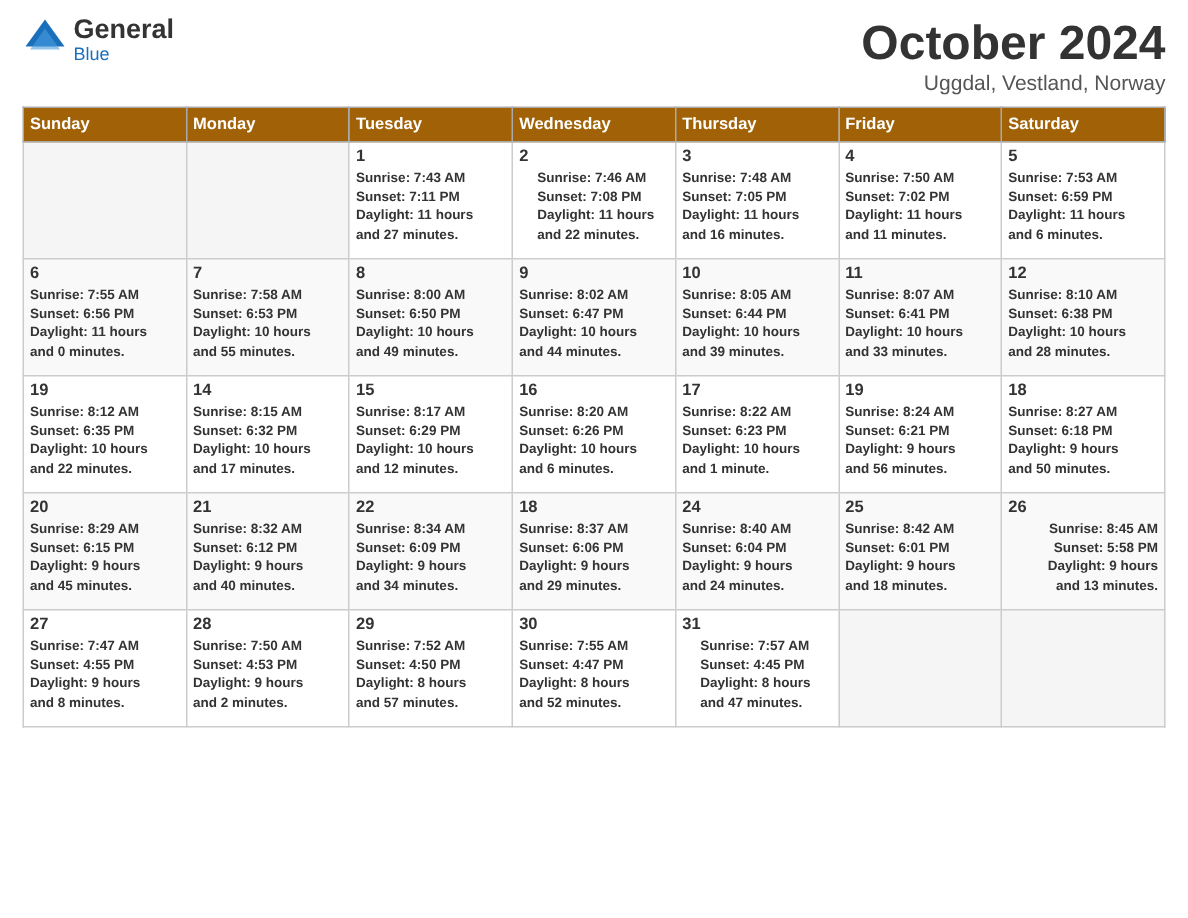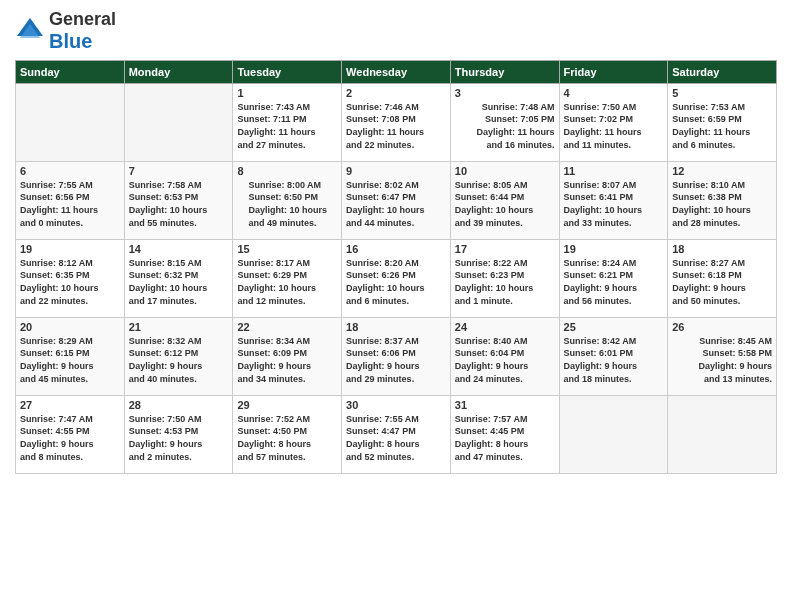--- a/index.html
+++ b/index.html
@@ -29,22 +29,22 @@
       display: flex;
       flex-direction: column;
       line-height: 1.1;
     }
     .logo-general {
       font-size: 18px;
       font-weight: bold;
       color: #333;
     }
     .logo-blue {
-      font-size: 20px;
-      font-weight: bold;
+      font-size: 12px;
+      font-weight: normal;
       color: #1a6fbb;
     }
     .logo-icon {
       width: 30px;
       height: 30px;
       margin-right: 4px;
     }
     .title-block {
       text-align: right;
     }
@@ -56,21 +56,21 @@
     .subtitle {
       font-size: 14px;
       color: #555;
     }
     .calendar-table {
       width: 100%;
       border-collapse: collapse;
       table-layout: fixed;
     }
     .calendar-table th {
-      background-color: #14532d;
+      background-color: #a16207;
       color: #fff;
       font-size: 11px;
       padding: 5px 4px;
       text-align: left;
       border: 1px solid #aaa;
       font-weight: bold;
     }
     .calendar-table td {
       border: 1px solid #ccc;
       vertical-align: top;
@@ -107,20 +107,24 @@
   <div class="header">
     <div class="logo">
       <svg class="logo-icon" viewBox="0 0 30 30" xmlns="http://www.w3.org/2000/svg">
         <polygon points="15,2 28,20 2,20" fill="#1a6fbb"></polygon>
         <polygon points="15,8 25,22 5,22" fill="#4a9de0" opacity="0.6"></polygon>
       </svg>
       <div class="logo-text">
         <span class="logo-general">General</span>
         <span class="logo-blue">Blue</span>
       </div>
+    </div>
+    <div class="title-block">
+      <div class="month-title">October 2024</div>
+      <div class="subtitle">Uggdal, Vestland, Norway</div>
     </div>
   </div>
 
   <table class="calendar-table">
     <thead>
       <tr>
         <th>Sunday</th>
         <th>Monday</th>
         <th>Tuesday</th>
         <th>Wednesday</th>
@@ -135,28 +139,28 @@
           <td class="empty"></td>
           <td>
             <span class="day-number">1</span>
             <div class="cell-text" style="white-space: pre-line;">Sunrise: 7:43 AM
 Sunset: 7:11 PM
 Daylight: 11 hours
 and 27 minutes.</div>
           </td>
           <td>
             <span class="day-number">2</span>
-            <div class="cell-text" style="white-space: pre-line;">Sunrise: 7:46 AM
+            <div class="cell-text" style="white-space: pre-line; margin-left: 12px;">Sunrise: 7:46 AM
 Sunset: 7:08 PM
 Daylight: 11 hours
 and 22 minutes.</div>
           </td>
           <td>
             <span class="day-number">3</span>
-            <div class="cell-text" style="white-space: pre-line; text-align: right;">Sunrise: 7:48 AM
+            <div class="cell-text" style="white-space: pre-line;">Sunrise: 7:48 AM
 Sunset: 7:05 PM
 Daylight: 11 hours
 and 16 minutes.</div>
           </td>
           <td>
             <span class="day-number">4</span>
             <div class="cell-text" style="white-space: pre-line;">Sunrise: 7:50 AM
 Sunset: 7:02 PM
 Daylight: 11 hours
 and 11 minutes.</div>
@@ -179,21 +183,21 @@
           </td>
           <td>
             <span class="day-number">7</span>
             <div class="cell-text" style="white-space: pre-line;">Sunrise: 7:58 AM
 Sunset: 6:53 PM
 Daylight: 10 hours
 and 55 minutes.</div>
           </td>
           <td>
             <span class="day-number">8</span>
-            <div class="cell-text" style="white-space: pre-line; margin-left: 11px;">Sunrise: 8:00 AM
+            <div class="cell-text" style="white-space: pre-line;">Sunrise: 8:00 AM
 Sunset: 6:50 PM
 Daylight: 10 hours
 and 49 minutes.</div>
           </td>
           <td>
             <span class="day-number">9</span>
             <div class="cell-text" style="white-space: pre-line;">Sunrise: 8:02 AM
 Sunset: 6:47 PM
 Daylight: 10 hours
 and 44 minutes.</div>
@@ -346,21 +350,21 @@
           </td>
           <td>
             <span class="day-number">30</span>
             <div class="cell-text" style="white-space: pre-line;">Sunrise: 7:55 AM
 Sunset: 4:47 PM
 Daylight: 8 hours
 and 52 minutes.</div>
           </td>
           <td>
             <span class="day-number">31</span>
-            <div class="cell-text" style="white-space: pre-line;">Sunrise: 7:57 AM
+            <div class="cell-text" style="white-space: pre-line; margin-left: 12px;">Sunrise: 7:57 AM
 Sunset: 4:45 PM
 Daylight: 8 hours
 and 47 minutes.</div>
           </td>
           <td class="empty"></td>
           <td class="empty"></td>
         </tr>
       </tbody>
   </table>
 </div>

